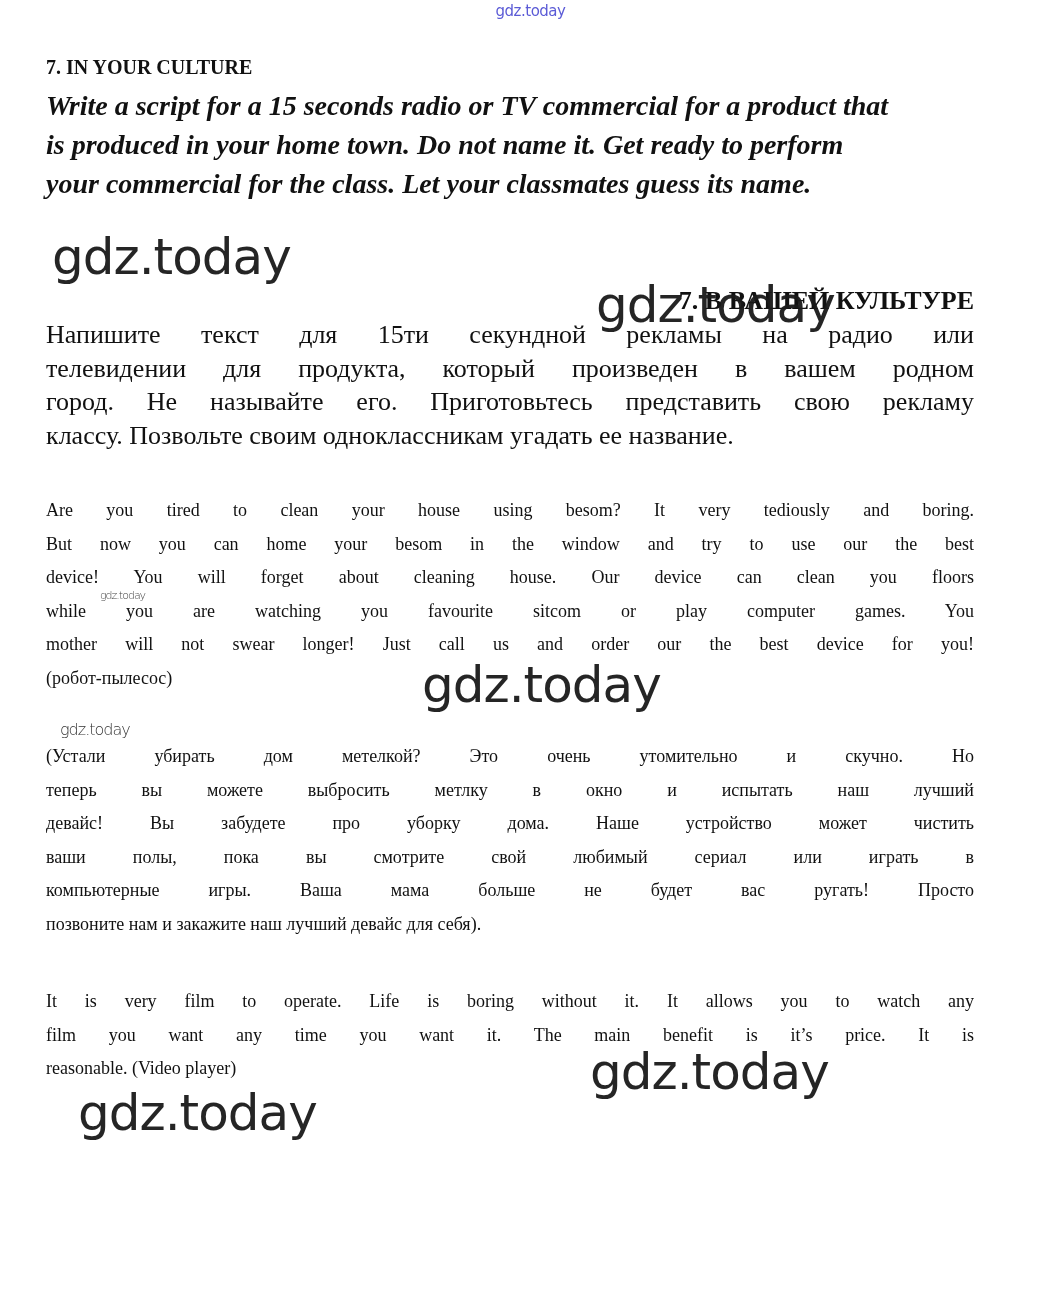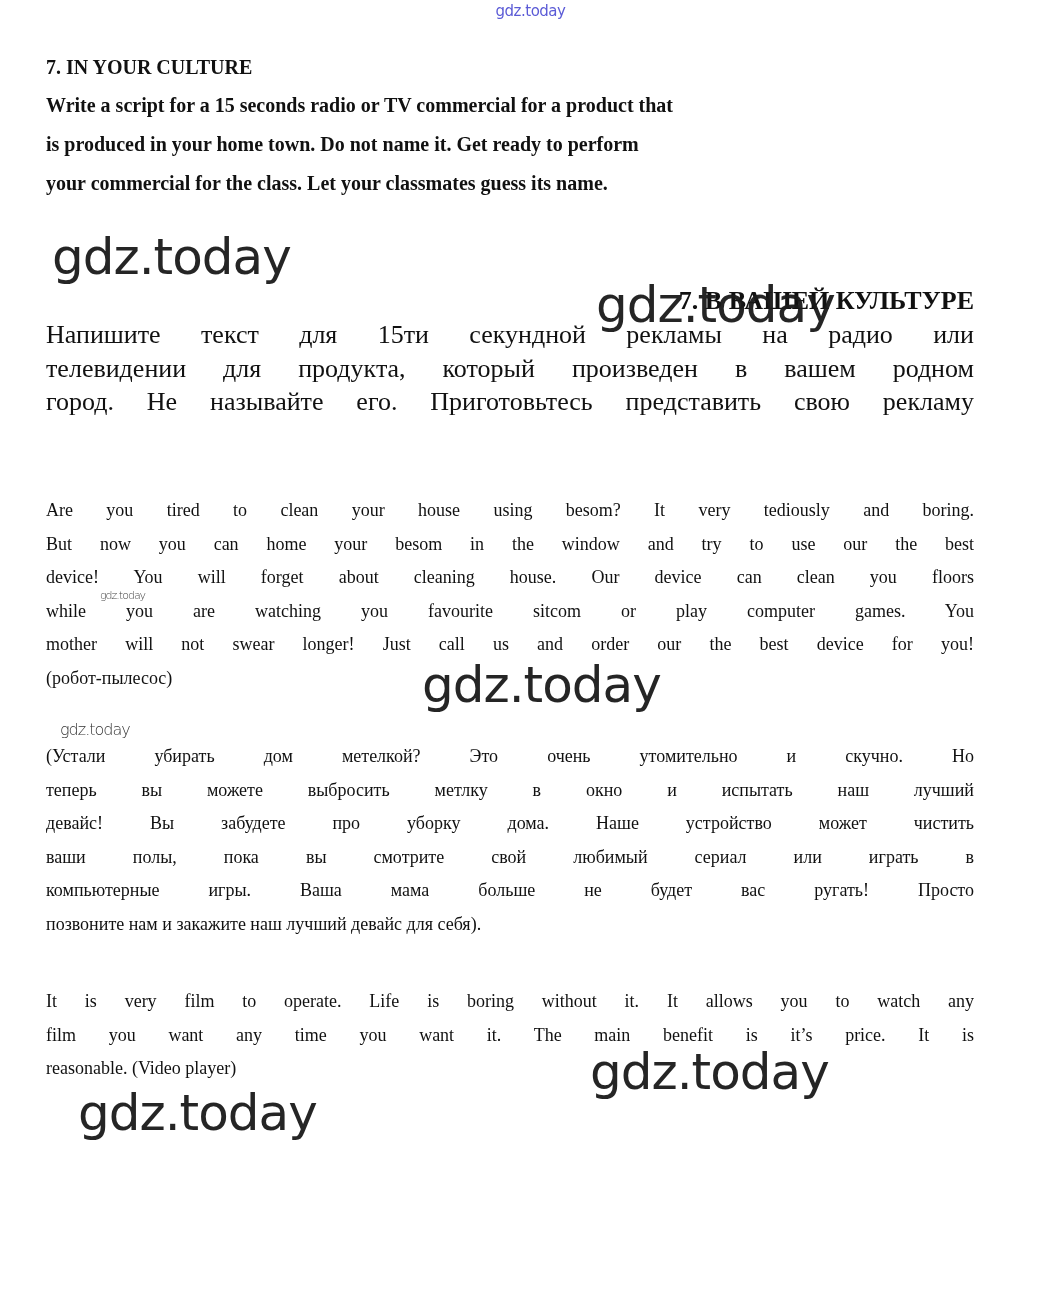--- a/index.html
+++ b/index.html
@@ -37,24 +37,25 @@
       font-family: "Liberation Serif", serif;
     }
     .en-title {
       top: 48px;
       font-size: 20px;
       line-height: 38px;
       font-weight: bold;
     }
     .en-task {
       top: 86px;
-      font-size: 20px;
+      font-size: 28px;
       line-height: 39px;
       font-weight: bold;
       width: 960px;
+      font-style: italic;
     }
     .ru-title {
       top: 284px;
       font-size: 26px;
       line-height: 34px;
       font-weight: bold;
       text-align: right;
     }
     .ru-task {
       top: 318px;
@@ -110,20 +111,21 @@
     <span class="line">Write a script for a 15 seconds radio or TV commercial for a product that</span>
     <span class="line">is produced in your home town. Do not name it. Get ready to perform</span>
     <span class="line">your commercial for the class. Let your classmates guess its name.</span>
   </div>
 
   <div class="block ru-title">7. В ВАШЕЙ КУЛЬТУРЕ</div>
   <div class="block ru-task">
     <span class="just-line">Напишите текст для 15ти секундной рекламы на радио или</span>
     <span class="just-line">телевидении для продукта, который произведен в вашем родном</span>
     <span class="just-line">город. Не называйте его. Приготовьтесь представить свою рекламу</span>
+    <span class="last-line">классу. Позвольте своим одноклассникам угадать ее название.</span>
   </div>
 
   <div class="block body-text ans1-en">
     <span class="just-line">Are you tired to clean your house using besom? It very tediously and boring.</span>
     <span class="just-line">But now you can home your besom in the window and try to use our the best</span>
     <span class="just-line">device! You will forget about cleaning house. Our device can clean you floors</span>
     <span class="just-line">while you are watching you favourite sitcom or play computer games. You</span>
     <span class="just-line">mother will not swear longer! Just call us and order our the best device for you!</span>
     <span class="last-line">(робот-пылесос)</span>
   </div>

